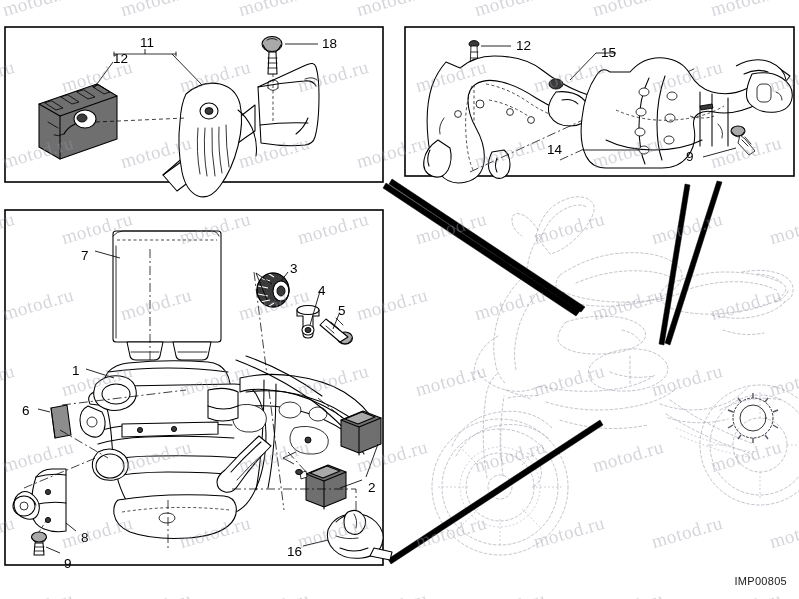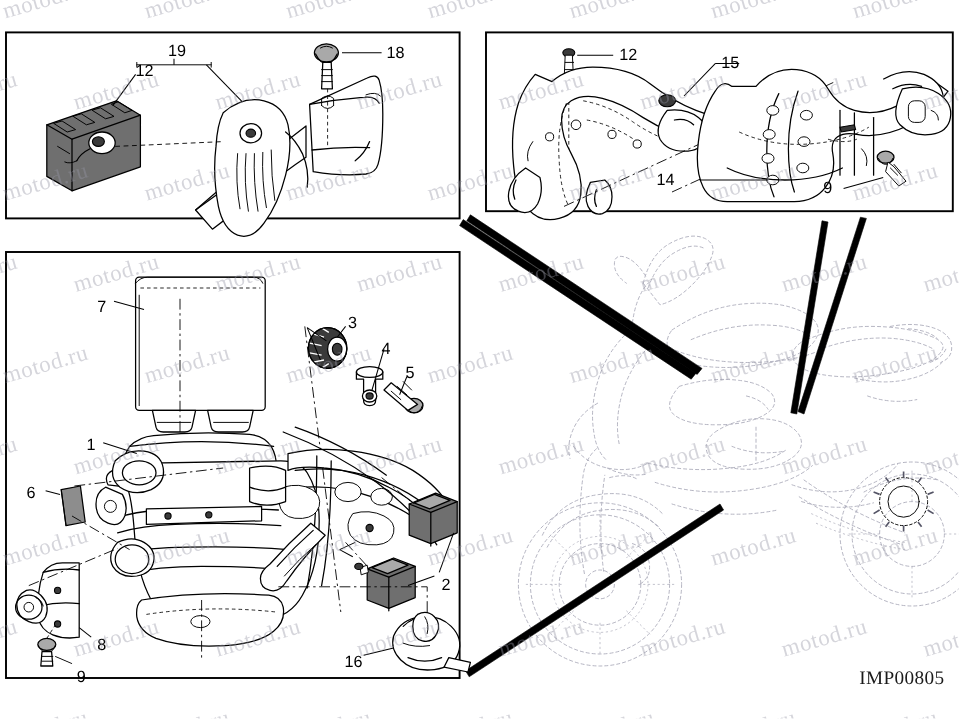--- a/index.html
+++ b/index.html
@@ -50,23 +50,23 @@
   .pointerblk{fill:#000;stroke:#000;stroke-width:0.5;}
 
   
   .num{
     position:absolute;z-index:30;
     font-family:"Liberation Sans","DejaVu Sans",sans-serif;
     font-size:13.5px;color:#000;line-height:1;
     white-space:nowrap;
   }
   #code{
-    position:absolute;z-index:30;right:12px;bottom:24px;
-    font-family:Liberation Serif, serif;
-    font-size:16px;letter-spacing:0.3px;color:#1a1a1a;
+    position:absolute;z-index:30;right:12px;bottom:12px;
+    font-family:Liberation Sans, sans-serif;
+    font-size:11px;letter-spacing:0.3px;color:#1a1a1a;
   }
 </style>
 </head>
 <body>
 
 <div id="stage">
 
   <svg id="bike" class="layer" viewBox="0 0 799 599">
     <g>
 
@@ -482,21 +482,21 @@
   <div class="num" style="left:72px;top:364px;">1</div>
   <div class="num" style="left:368px;top:481px;">2</div>
   <div class="num" style="left:290px;top:262px;">3</div>
   <div class="num" style="left:318px;top:284px;">4</div>
   <div class="num" style="left:338px;top:304px;">5</div>
   <div class="num" style="left:22px;top:404px;">6</div>
   <div class="num" style="left:81px;top:249px;">7</div>
   <div class="num" style="left:81px;top:531px;">8</div>
   <div class="num" style="left:64px;top:557px;">9</div>
   <div class="num" style="left:287px;top:545px;">16</div>
-  <div class="num" style="left:140px;top:36px;">19</div>
+  <div class="num" style="left:140px;top:36px;">11</div>
   <div class="num" style="left:113px;top:52px;">12</div>
   <div class="num" style="left:322px;top:37px;">18</div>
   <div class="num" style="left:547px;top:143px;text-align:center;">14</div>
   <div class="num" style="left:601px;top:46px;">15</div>
   <div class="num" style="left:516px;top:39px;">12</div>
   <div class="num" style="left:686px;top:150px;">9</div>
 
   <div id="code">IMP00805</div>
 
   <div id="watermark">

